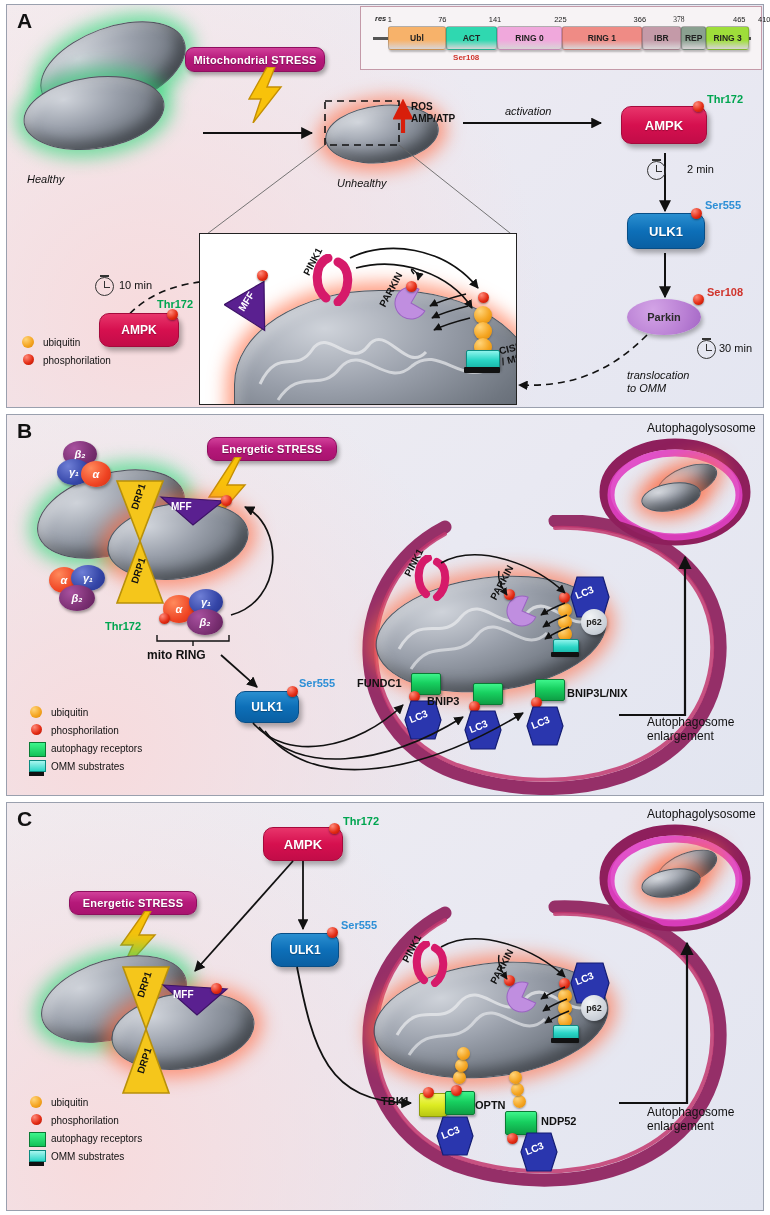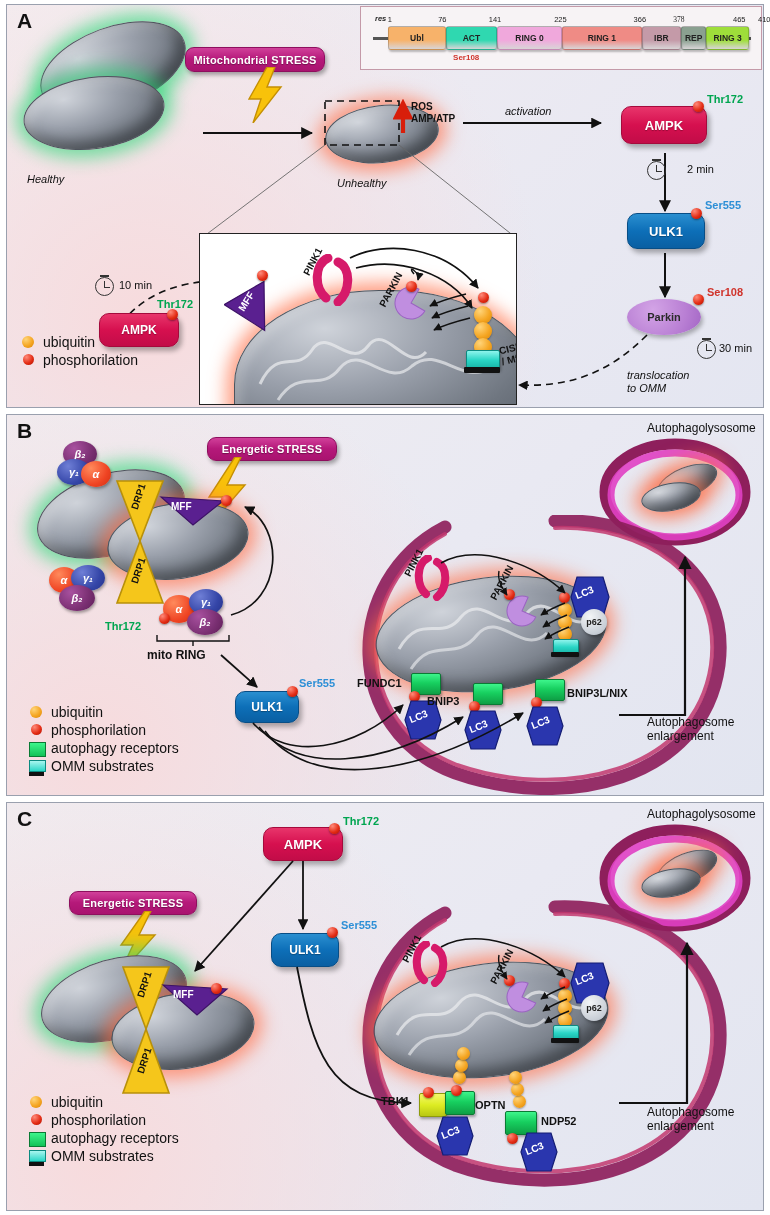--- a/index.html
+++ b/index.html
@@ -89,21 +89,21 @@
   .recept.green{background:linear-gradient(180deg,#3df58b 0%,#17cf5f 45%,#0e9f45 100%);border:1px solid #0a7a34;}
   .recept.cyan{background:linear-gradient(180deg,#8ef4ec 0%,#2ad6c6 50%,#16b2a4 100%);border:1px solid #0c8a80;}
   .recept.yellow{background:linear-gradient(180deg,#f4f86b 0%,#ddec22 50%,#b9c714 100%);border:1px solid #8e9a0b;}
   .ombar{position:absolute;background:#111;border-radius:1px;}
   .p62{position:absolute;width:26px;height:26px;border-radius:50%;
      background:radial-gradient(circle at 35% 30%,#f3f5f7,#c8ced6 70%,#a9b1bb 100%);
      display:flex;align-items:center;justify-content:center;font-size:9px;font-weight:bold;color:#222;
      box-shadow:1px 2px 3px rgba(0,0,0,.28);}
 
   
-  .legend{position:absolute;font-size:14px;color:#111;}
+  .legend{position:absolute;font-size:10px;color:#111;}
   .lgrow{position:relative;height:18px;display:flex;align-items:center;gap:7px;}
   .lgswatch{width:15px;height:13px;position:relative;flex:0 0 auto;}
   .lgdot-u{width:12px;height:12px;border-radius:50%;
      background:radial-gradient(circle at 33% 28%,#ffd479,#f5a623 55%,#d98508 100%);margin-left:1px;}
   .lgdot-p{width:11px;height:11px;border-radius:50%;
      background:radial-gradient(circle at 32% 28%,#ff8a7a,#e32b13 58%,#a81505 100%);margin-left:2px;}
   .lgrect-g{width:15px;height:13px;background:linear-gradient(180deg,#3df58b,#12c257);border:1px solid #0a7a34;}
   .lgrect-c{width:15px;height:10px;background:linear-gradient(180deg,#a8f6ef,#2ad6c6);border:1px solid #0c8a80;}
   .lgrect-cb{width:15px;height:4px;background:#111;}
 

